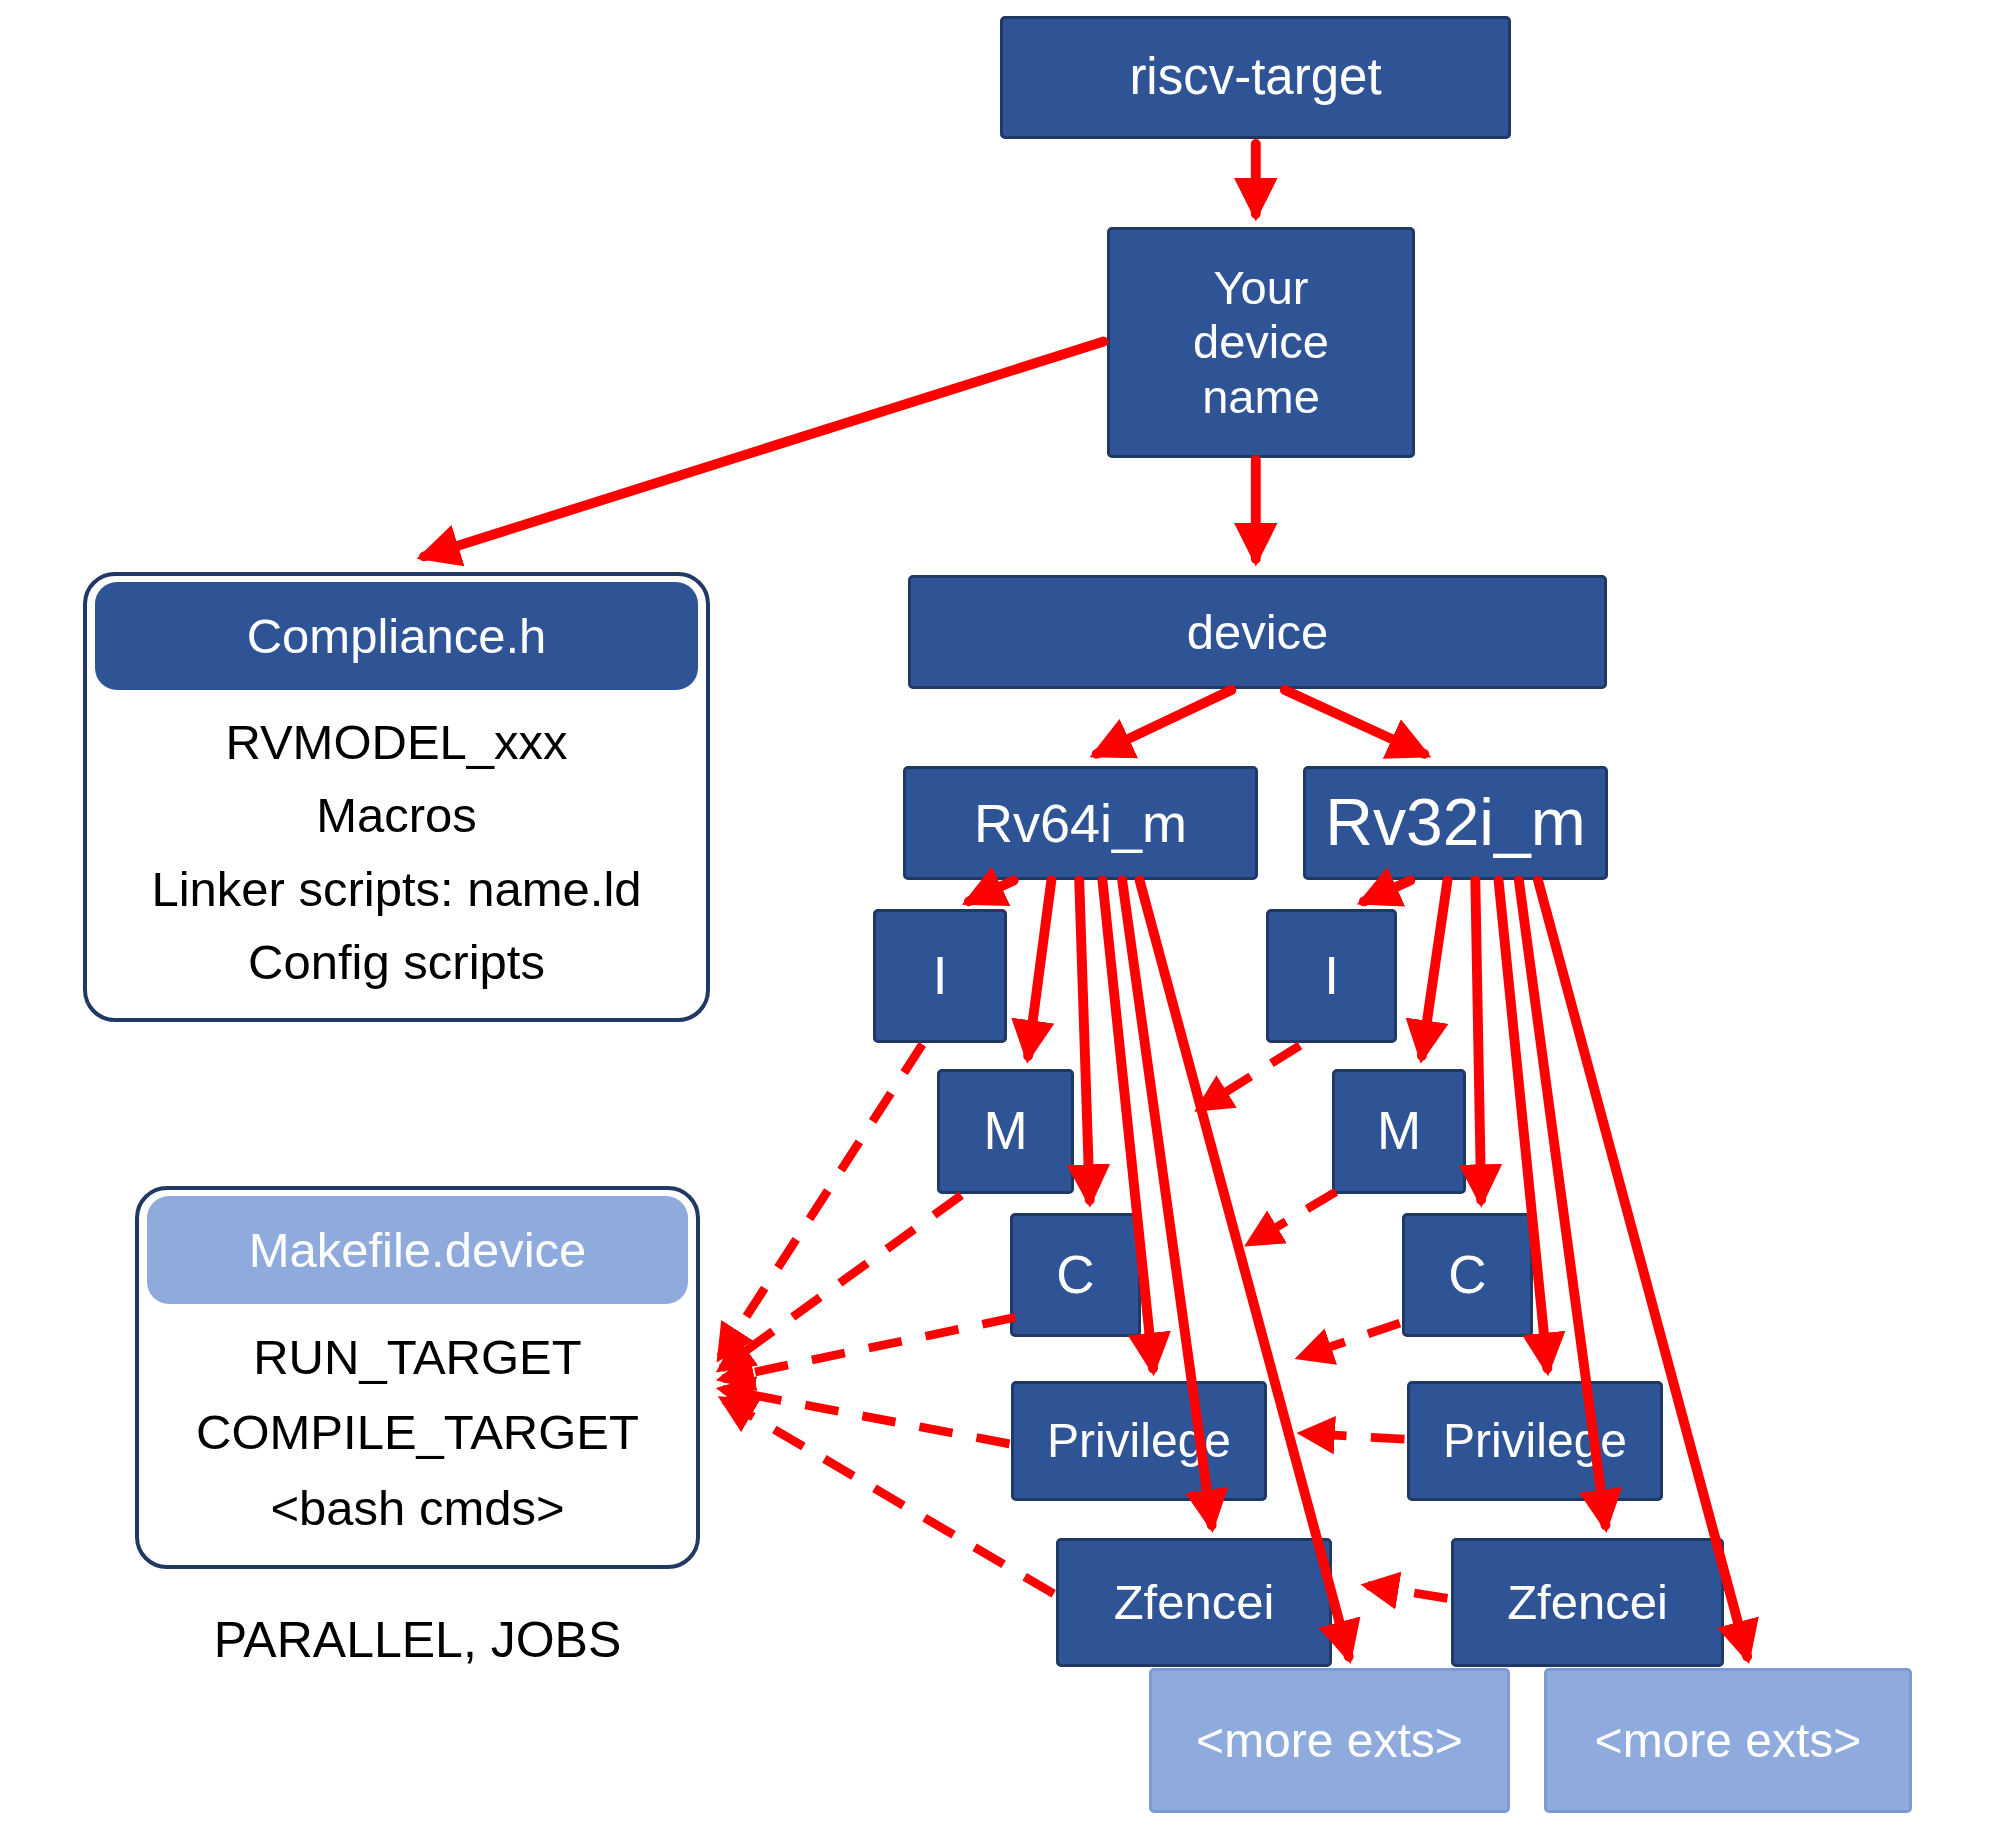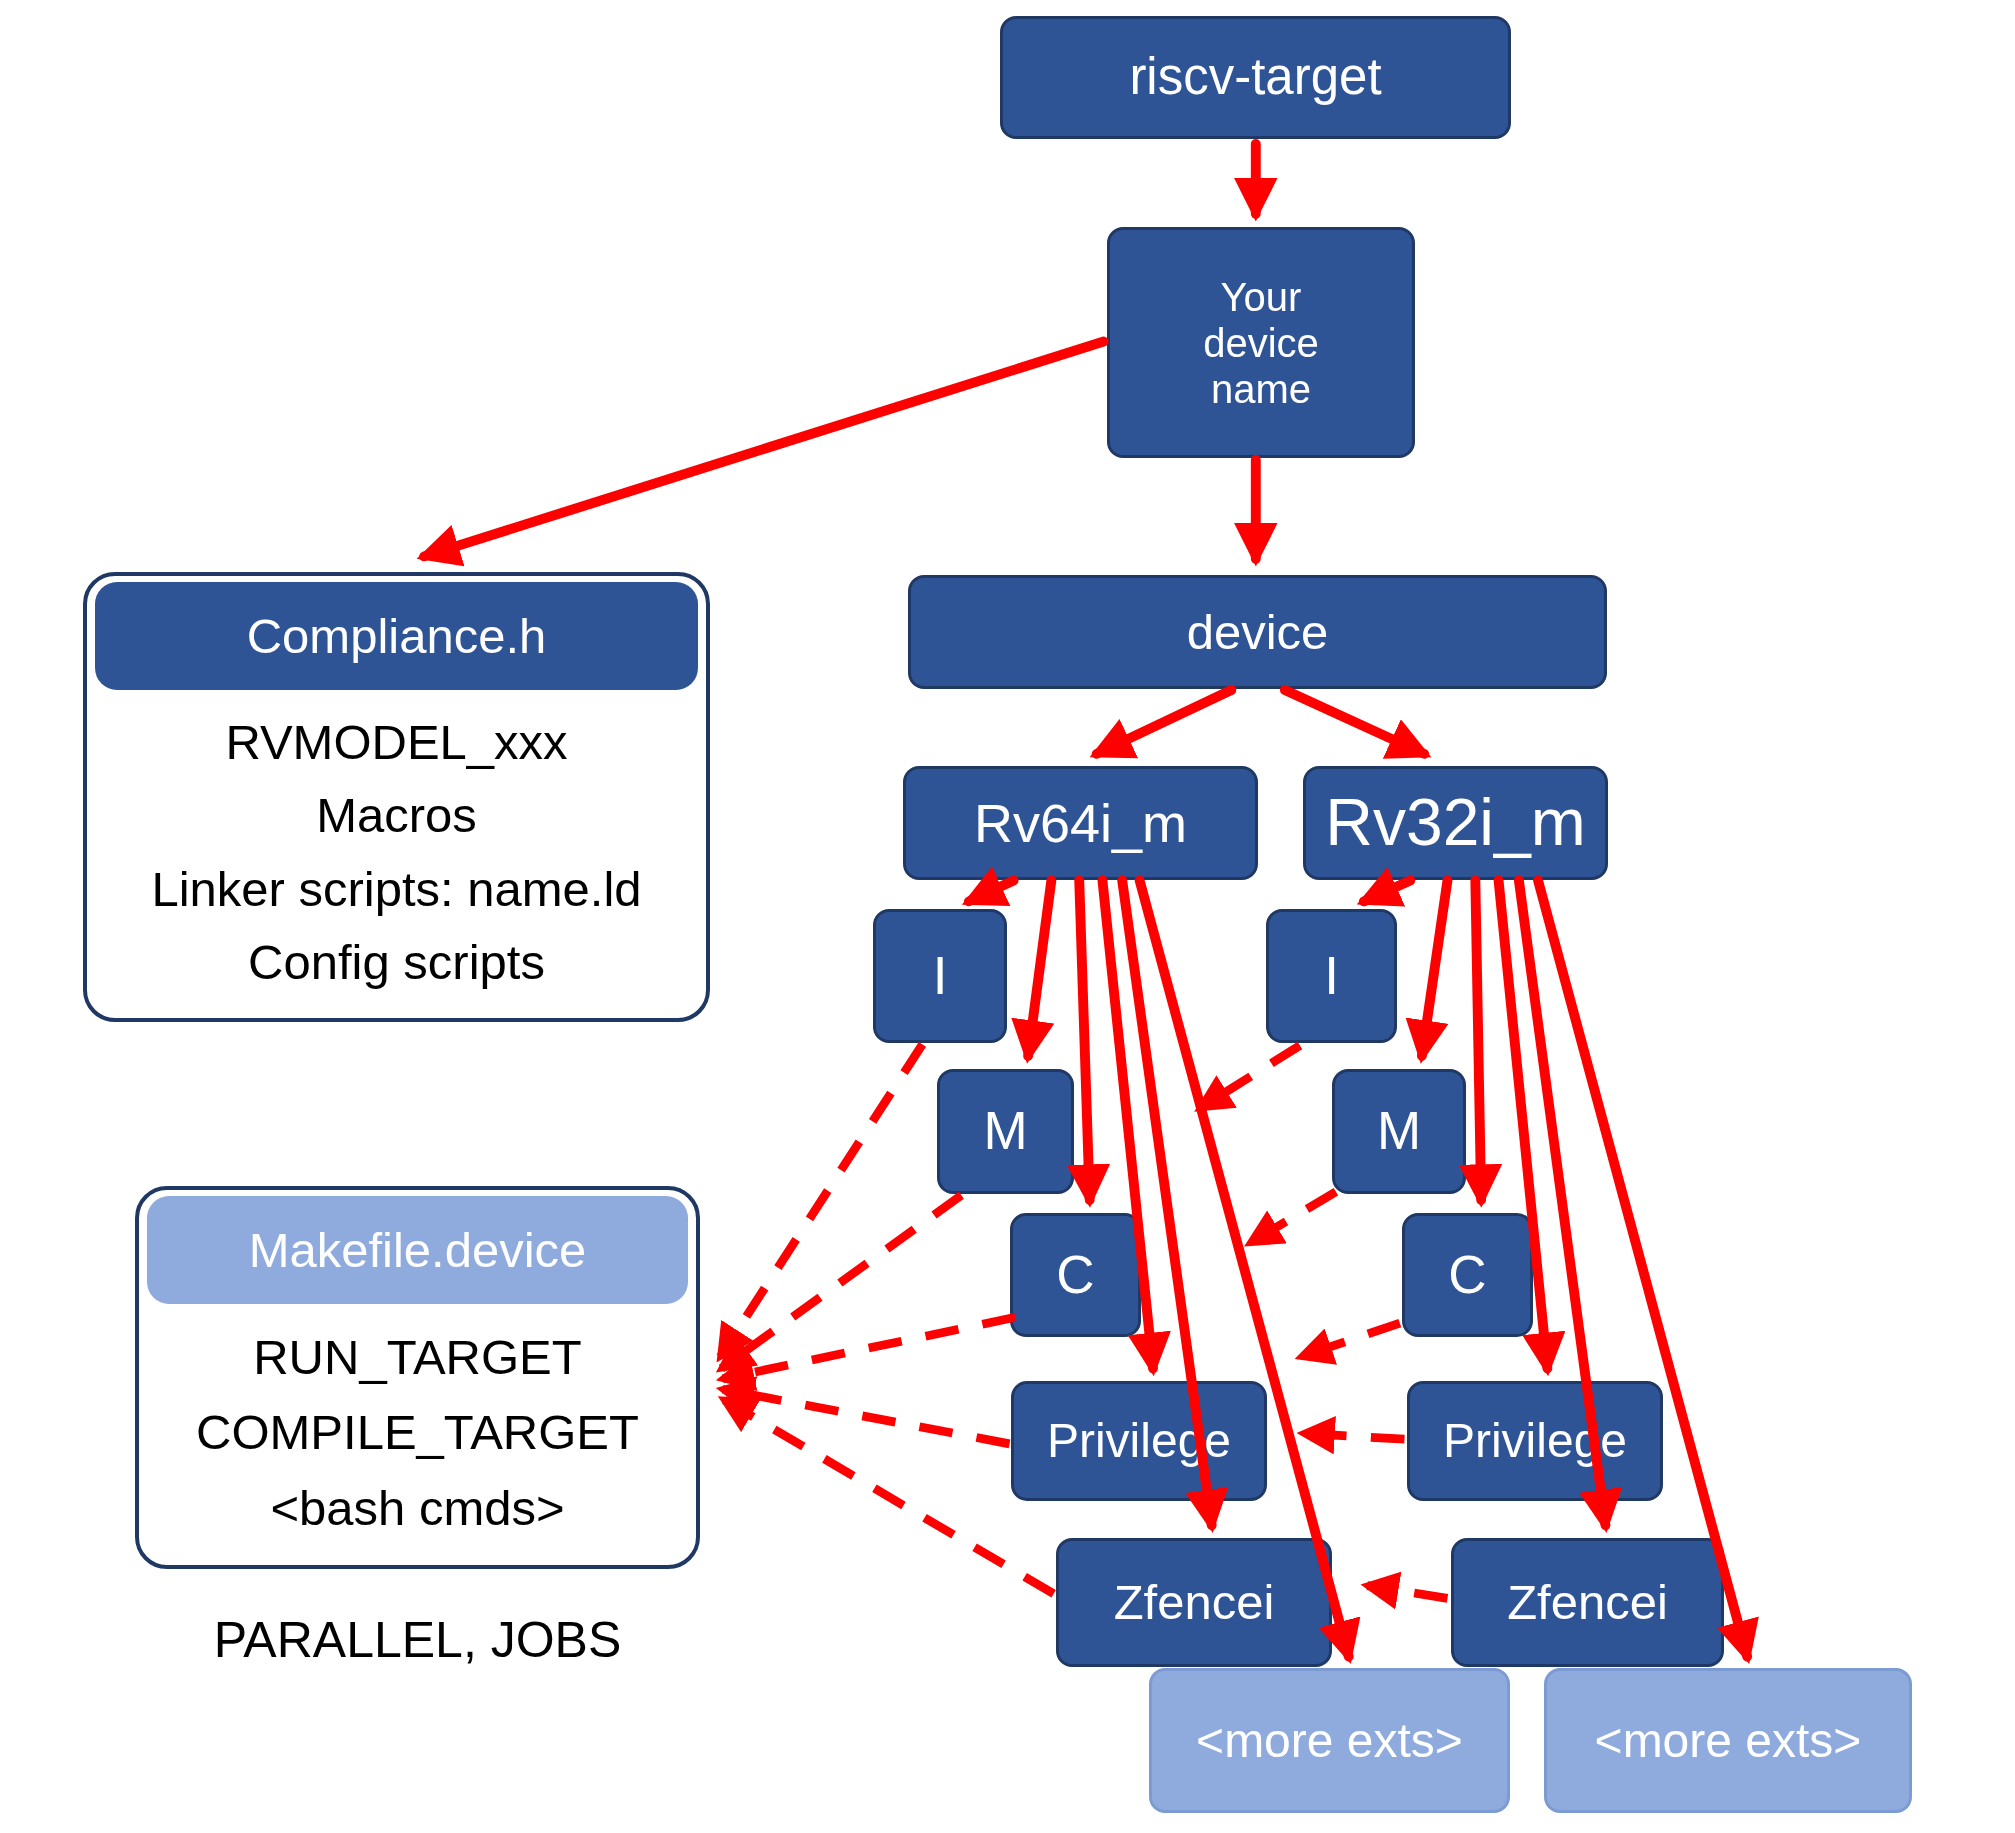--- a/index.html
+++ b/index.html
@@ -8,21 +8,21 @@
     width:2015px;height:1833px;
     background:#ffffff;
     font-family:"Liberation Sans", sans-serif;
     overflow:hidden;
   }
   .node{
     position:absolute;
     display:flex;align-items:center;justify-content:center;
     background:#2F5496;
     border:3.5px solid #1F3864;
-    border-radius:16px;
+    border-radius:5px;
     color:#ffffff;
     text-align:center;
     box-sizing:border-box;
     line-height:1.15;
   }
   .node.light{
     background:#8FAADC;
     border-color:#7B9BD2;
   }
   .panel{
@@ -58,21 +58,21 @@
     pointer-events:none;
   }
 </style>
 </head>
 <body>
 
 <div class="canvas">
 
   <div class="node" style="left:1000px;top:16.3px;width:511px;height:123px;font-size:51px;">riscv-target</div>
 
-  <div class="node" style="left:1107px;top:227px;width:308px;height:231px;font-size:40px;">
+  <div class="node" style="left:1107px;top:227px;width:308px;height:231px;font-size:47px;">
     <div class="stack">
       <div>Your</div>
       <div>device</div>
       <div>name</div>
     </div>
   </div>
 
   <div class="node" style="left:908px;top:575px;width:699px;height:114px;font-size:49px;">device</div>
 
   <div class="panel" style="left:83px;top:572px;width:627px;height:450px;">

